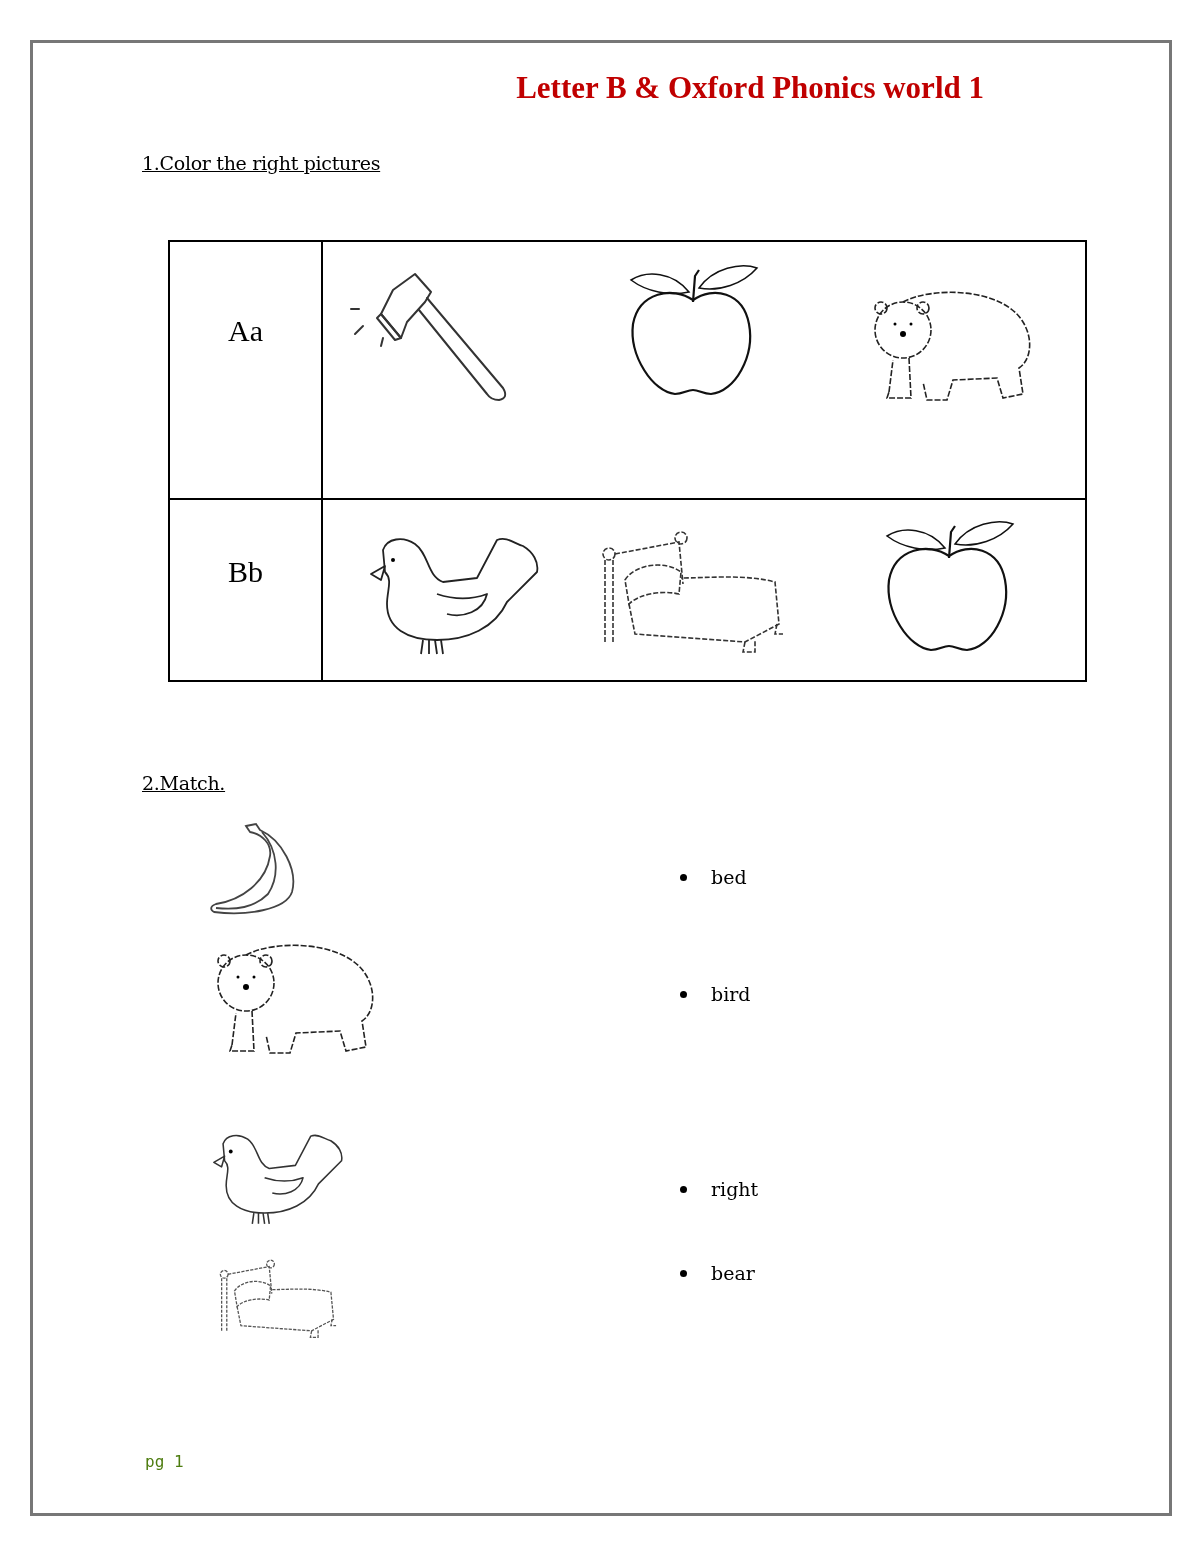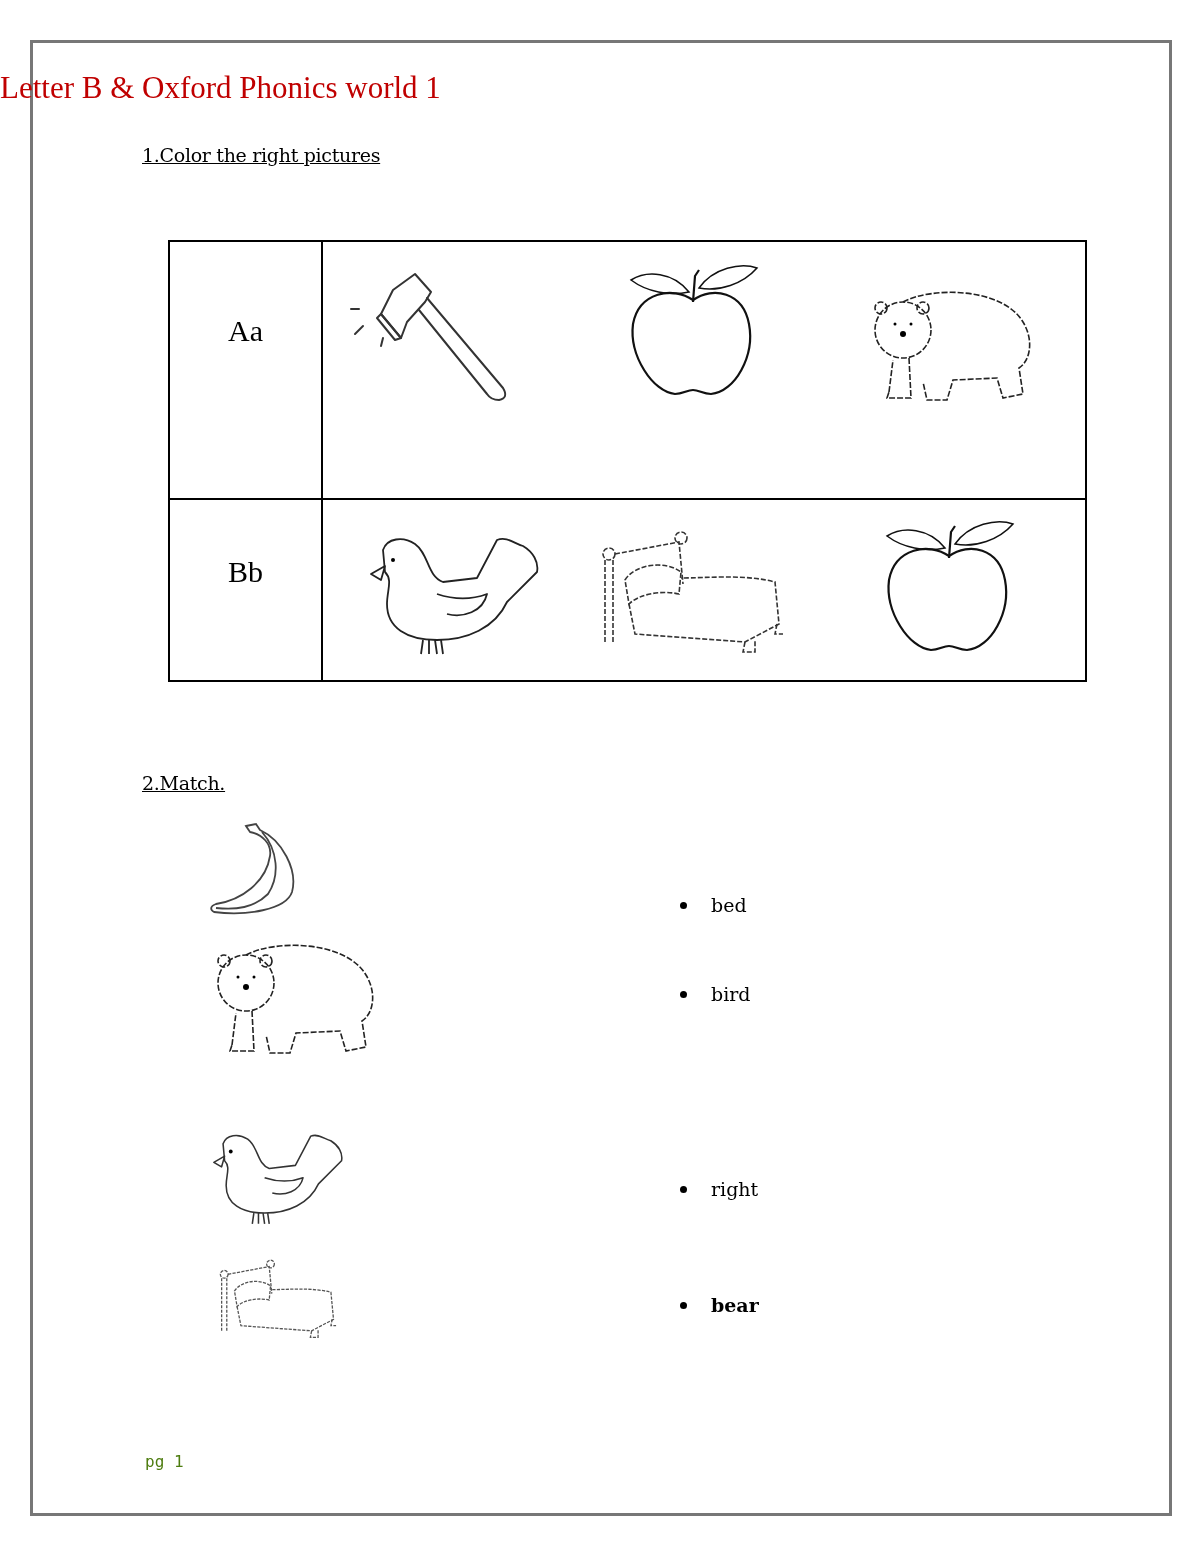--- a/index.html
+++ b/index.html
@@ -1,20 +1,20 @@
 <!DOCTYPE html>
 <html><head>
 <meta charset="utf-8">
 <style>
   html, body { margin: 0; padding: 0; background: #ffffff; }
   body { width: 1200px; height: 1553px; position: relative; overflow: hidden; font-family: "DejaVu Serif", serif; }
   .page-border { position: absolute; left: 30px; top: 40px; width: 1136px; height: 1470px; border: 3px solid #777777; box-sizing: content-box; }
-  .title { position: absolute; left: 0; width: 984px; top: 70px; text-align: left; font-family: "Liberation Serif", serif; font-weight: normal; font-size: 31px; color: #c00000; }
+  .title { position: absolute; left: 0; width: 984px; top: 70px; text-align: right; font-family: "Liberation Serif", serif; font-weight: bold; font-size: 31px; color: #c00000; }
   .section-heading { position: absolute; left: 142px; font-family: "DejaVu Serif", serif; font-size: 19px; color: #000; text-decoration: underline; letter-spacing: -0.3px; }
-  .h1 { top: 144px; text-align: right; }
+  .h1 { top: 152px; text-align: right; }
   .h2 { top: 772px; }
   table.color-table { position: absolute; left: 168px; top: 240px; width: 919px; border-collapse: collapse; }
   table.color-table td { border: 2px solid #000; padding: 0; vertical-align: top; }
   td.letter-cell { width: 151px; text-align: center; font-family: "Liberation Serif", serif; font-size: 30px; color: #000; }
   .row-a td { height: 256px; }
   .row-b td { height: 180px; }
   .row-a td.letter-cell span { display: block; margin-top: 72px; }
   .row-b td.letter-cell span { display: block; margin-top: 55px; }
   .pics { position: relative; width: 100%; height: 100%; }
   .pic { position: absolute; }
@@ -174,18 +174,18 @@
       <circle cx="14" cy="30" r="6"></circle>
       <circle cx="86" cy="14" r="6"></circle>
       <path d="M20 30 L84 18 L88 60"></path>
       <path d="M30 56 C40 40 70 36 86 48 L84 70 C66 66 44 70 34 80 Z"></path>
       <path d="M34 80 L40 110 L150 118 L184 100 L180 58 C150 50 110 54 86 54"></path>
       <path d="M150 118 L148 128 L160 128 L160 116 M182 100 L180 110 L188 110"></path>
     </g>
   </svg>
 </div>
 
-<div class="bullet-item" style="top:866px;margin-top:28px;"><span class="dot"></span><span>bed</span></div>
+<div class="bullet-item" style="top:866px;"><span class="dot"></span><span>bed</span></div>
 <div class="bullet-item" style="top:983px;"><span class="dot"></span><span>bird</span></div>
 <div class="bullet-item" style="top:1178px;"><span class="dot"></span><span>right</span></div>
-<div class="bullet-item" style="top:1294px;font-weight:bold;"><span class="dot"></span><span>bear</span></div>
+<div class="bullet-item" style="top:1262px;"><span class="dot"></span><span>bear</span></div>
 
 <div class="footer">pg 1</div>
 
 </body></html>

